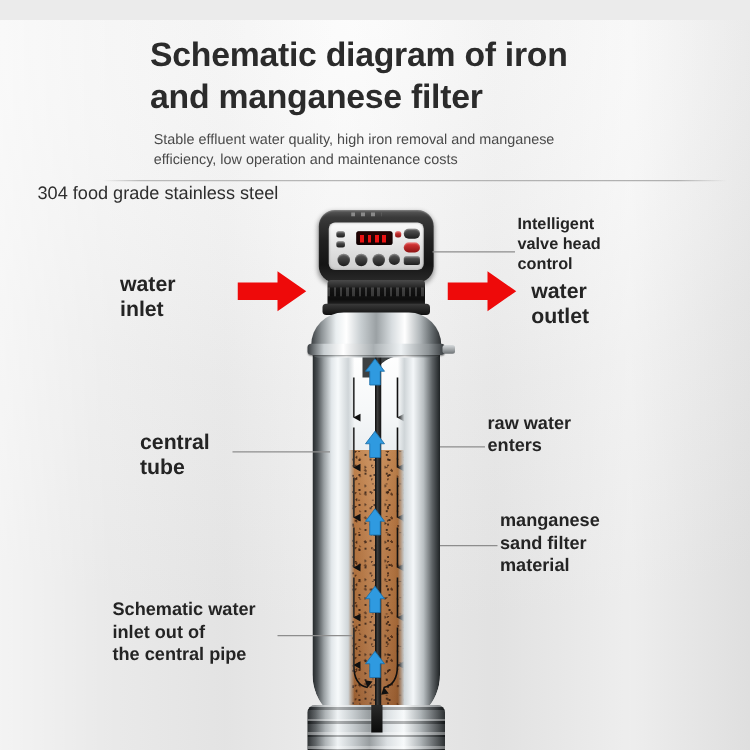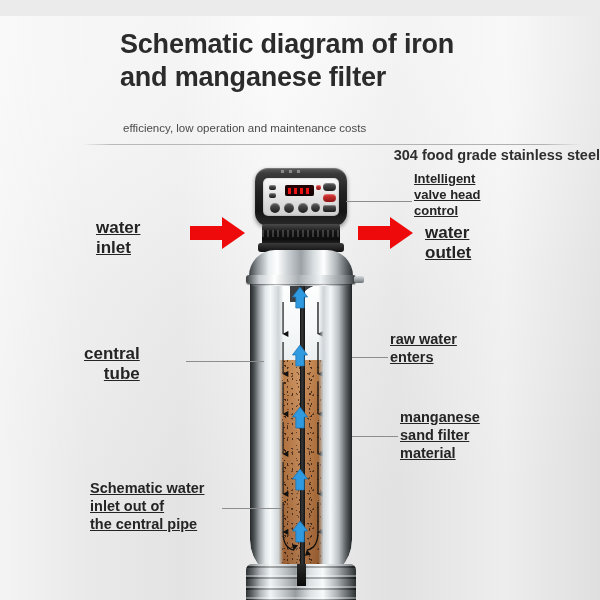--- a/index.html
+++ b/index.html
@@ -34,33 +34,33 @@
   .subtitle{
     margin:10px 0 0 3px;font-size:11.5px;line-height:1.42;color:#4a4a4a;
     max-width:345px;
   }
   .divider{
     position:absolute;left:82px;top:128px;width:500px;height:1px;
     background:linear-gradient(90deg,rgba(170,170,170,0) 0%,#b9b9b9 6%,#b0b0b0 92%,rgba(170,170,170,0) 100%);
     z-index:6;
   }
   .steel-caption{
-    position:absolute;left:0;right:0;top:131px;text-align:right;
-    font-size:14.5px;font-weight:bold;color:#2e2e2e;z-index:6;
+    position:absolute;left:0;right:0;top:131px;text-align:left;
+    font-size:14.5px;font-weight:normal;color:#2e2e2e;z-index:6;
     padding-left:30px;
   }
 
   
-  .lbl{position:absolute;color:#242424;z-index:7;text-decoration:underline;}
+  .lbl{position:absolute;color:#242424;z-index:7;}
   .lbl.big{font-size:17px;font-weight:bold;line-height:1.2;}
   .lbl.mid{font-size:14.5px;font-weight:bold;line-height:1.24;}
   .lbl.small{font-size:13px;font-weight:bold;line-height:1.22;}
 
   .l-water-inlet{left:96px;top:202px;}
-  .l-central-tube{left:84px;top:328px;text-align:right;}
+  .l-central-tube{left:112px;top:328px;}
   .l-filtered{left:90px;top:464px;}
   .l-valve{left:414px;top:155px;width:120px;}
   .l-water-outlet{left:425px;top:207px;}
   .l-raw{left:390px;top:315px;}
   .l-mn{left:400px;top:393px;width:130px;}
 
   
   .leader{position:absolute;height:1px;background:#8d8d8d;z-index:5;}
   .ld-valve{left:346px;top:185px;width:66px;}
   .ld-raw{left:352px;top:341px;width:36px;}
@@ -234,21 +234,21 @@
 <body>
 
 <div id="stage">
 
   <div class="header">
     <h1 class="title">
       <span>Schematic diagram of iron</span><br>
       <span>and manganese filter</span>
     </h1>
     <p class="subtitle">
-      <br>
+      <span>Stable effluent water quality, high iron removal and manganese</span><br>
       <span>efficiency, low operation and maintenance costs</span>
     </p>
   </div>
 
   <div class="divider"></div>
 
   <div class="steel-caption">304 food grade stainless steel</div>
 
   <div id="device">
 

